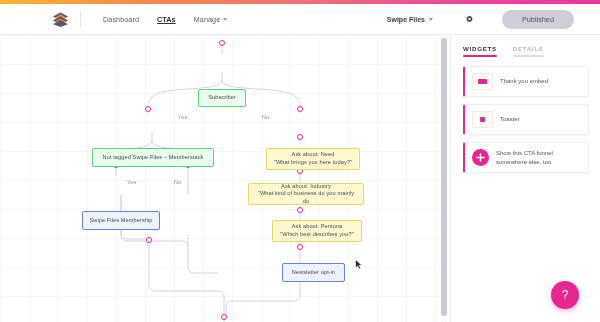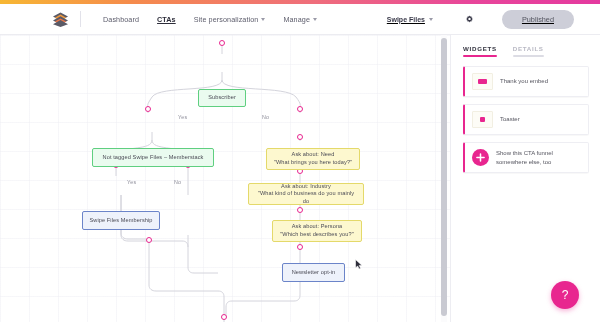--- a/index.html
+++ b/index.html
@@ -34,21 +34,21 @@
   .nav-item{
     font-size:7.2px;color:#5c5c6b;padding:0 9px;white-space:nowrap;
     letter-spacing:.1px;cursor:pointer;display:flex;align-items:center;gap:3px;
   }
   .nav-item.active{color:#2d2d3a;font-weight:bold;text-decoration:underline;}
   .caret{
     display:inline-block;width:0;height:0;
     border-left:2.6px solid transparent;border-right:2.6px solid transparent;
     border-top:3px solid #9a9aa8;margin-top:1px;
   }
-  .header-right{margin-left:auto;display:flex;align-items:center;text-decoration:underline;}
+  .header-right{margin-left:auto;display:flex;align-items:center;}
   .site-select{
     font-size:7px;color:#3a3a4a;font-weight:bold;display:flex;align-items:center;gap:4px;
     cursor:pointer;white-space:nowrap;
   }
   .gear{margin-left:32px;cursor:pointer;display:flex;align-items:center;}
   .publish-pill{
     margin-left:28px;margin-right:26px;
     background:#cdced8;color:#53545f;
     font-size:7.3px;border-radius:11px;
     padding:5px 20px;white-space:nowrap;cursor:pointer;
@@ -157,24 +157,20 @@
     </svg>
   </div>
   <div class="logo-divider"></div>
 
   <div class="nav">
     <div class="nav-item">
       <span>Dashboard</span>
     </div>
     <div class="nav-item active">
       <span>CTAs</span>
-    </div>
-    <div class="nav-item">
-      <span>Site personalization</span>
-      <span class="caret"></span>
     </div>
     <div class="nav-item">
       <span>Manage</span>
       <span class="caret"></span>
     </div>
   </div>
 
   <div class="header-right">
     <div class="site-select">
       <span>Swipe Files</span>

